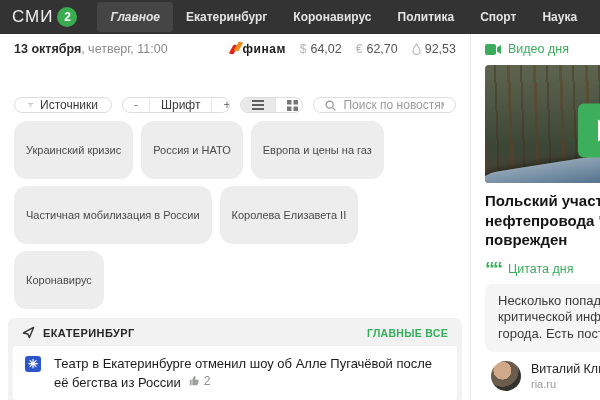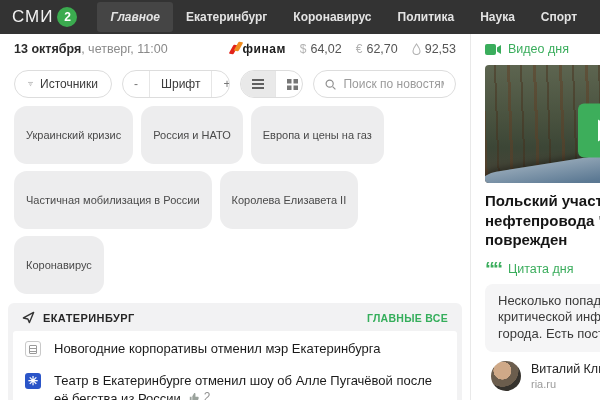--- a/index.html
+++ b/index.html
@@ -31,22 +31,22 @@
   .finam-flame i { position:absolute; width:5px; height:9px; transform:skew(-22deg) rotate(8deg); border-radius:1px; }
   .finam-flame i.f1 { left:1px; top:3px; background:#e2231a; }
   .finam-flame i.f2 { left:6px; top:0; background:#f08c1e; }
   .finam-name { font-weight:bold; font-size:12px; color:#1c1c1c; letter-spacing:.5px; }
   .rate { display:flex; align-items:center; gap:4px; color:#555; font-size:12.5px; }
   .rate .sym { color:#b3b3b3; font-size:12px; }
   .rate svg { color:#b3b3b3; }
 
   
   .toolbar { display:flex; align-items:center; padding:6px 14px 0; gap:10px; }
-  .pill { height:28px; border:1px solid #ddd; border-radius:15px; background:#fff;
-    display:flex; align-items:center; font-size:12px; color:#3c3c3c; overflow:hidden; }
+  .pill { height:16px; border:1px solid #ddd; border-radius:15px; background:#fff;
+    display:flex; align-items:center; font-size:12px; color:#3c3c3c; overflow:hidden;margin-top:27px; }
   .btn-sources { padding:0 13px; gap:7px; cursor:pointer; }
   .seg { padding:0 11px; height:100%; display:flex; align-items:center; cursor:pointer; color:#777; }
   .seg + .seg { border-left:1px solid #e6e6e6; }
   .seg.label { color:#3c3c3c; }
   .seg.on { background:#e9e9e9; color:#333; }
   .search { margin-left:auto; width:156px; padding:0 11px; gap:7px; }
   .search input { border:0; outline:0; width:100%; font-size:12px; color:#333; background:transparent;
     font-family:"Liberation Sans", sans-serif; }
   .search input::placeholder { color:#9b9b9b; }
   .icon-gray { color:#8f8f8f; }
@@ -128,24 +128,24 @@
     <div class="nav-item">
         <span>Екатеринбург</span>
       </div>
     <div class="nav-item">
         <span>Коронавирус</span>
       </div>
     <div class="nav-item">
         <span>Политика</span>
       </div>
     <div class="nav-item">
+        <span>Спорт</span>
+      </div>
+    <div class="nav-item">
         <span>Наука</span>
-      </div>
-    <div class="nav-item">
-        <span>Спорт</span>
       </div>
     <div class="nav-item"></div>
 
   </div>
 </div>
 
 <div class="page">
 
 <div class="left-col">
 
@@ -224,26 +224,20 @@
   <div class="city-card">
     <div class="city-head">
       <svg width="13" height="13" viewBox="0 0 14 14">
             <path d="M1.5 7.5 L12.5 1.5 L8 12.5 L6.3 8.6 Z" fill="none" stroke="#333" stroke-width="1.5" stroke-linejoin="round"></path>
           </svg>
       <span class="city-title">ЕКАТЕРИНБУРГ</span>
       <span class="showall">ГЛАВНЫЕ ВСЕ</span>
     </div>
     <div class="city-body">
 
-      <div class="news-row">
-        <span class="fav fav-doc">
-              <i></i>
-            </span>
-        <span class="news-title">Новогодние корпоративы отменил мэр Екатеринбурга</span>
-      </div>
 
       <div class="news-row">
         <span class="fav fav-star">✳</span>
         <span class="news-title"><span>Театр в Екатеринбурге отменил шоу об Алле Пугачёвой после её бегства из России</span><span class="likes">
                 <svg width="11" height="11" viewBox="0 0 14 14">
                   <path d="M1 6h2.3v7H1z M4.2 13h5.2c.8 0 1.4-.5 1.6-1.2l1.3-4c.3-.9-.4-1.8-1.3-1.8H8.2V2.6c0-1-1.2-1.6-1.9-.8L4.2 5.4V13z" fill="currentColor"></path>
                 </svg>
                 <span>2</span>
               </span></span>
       </div>

